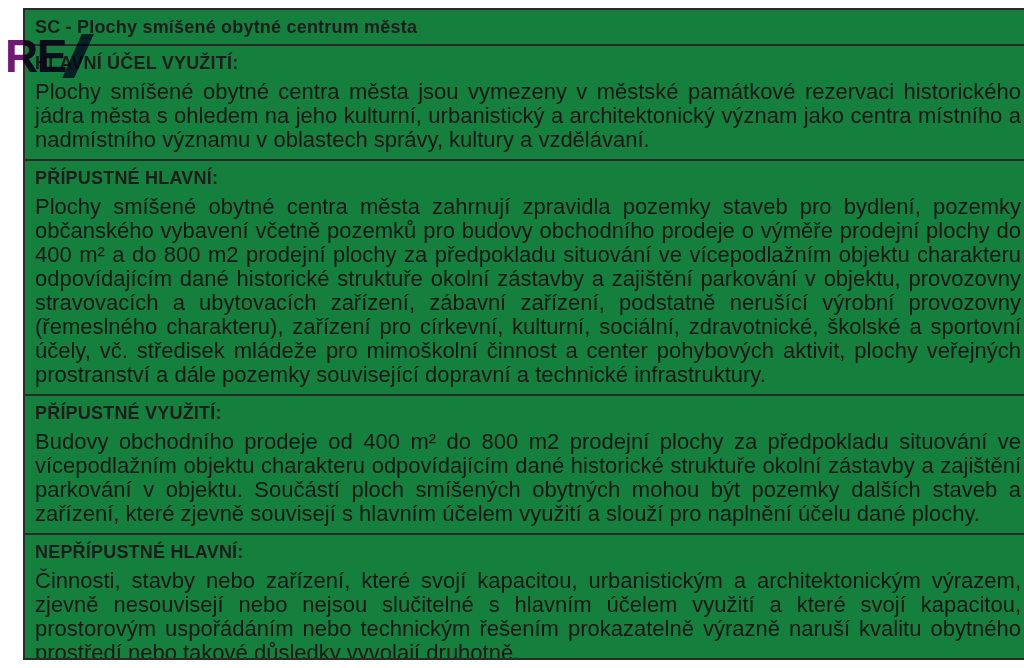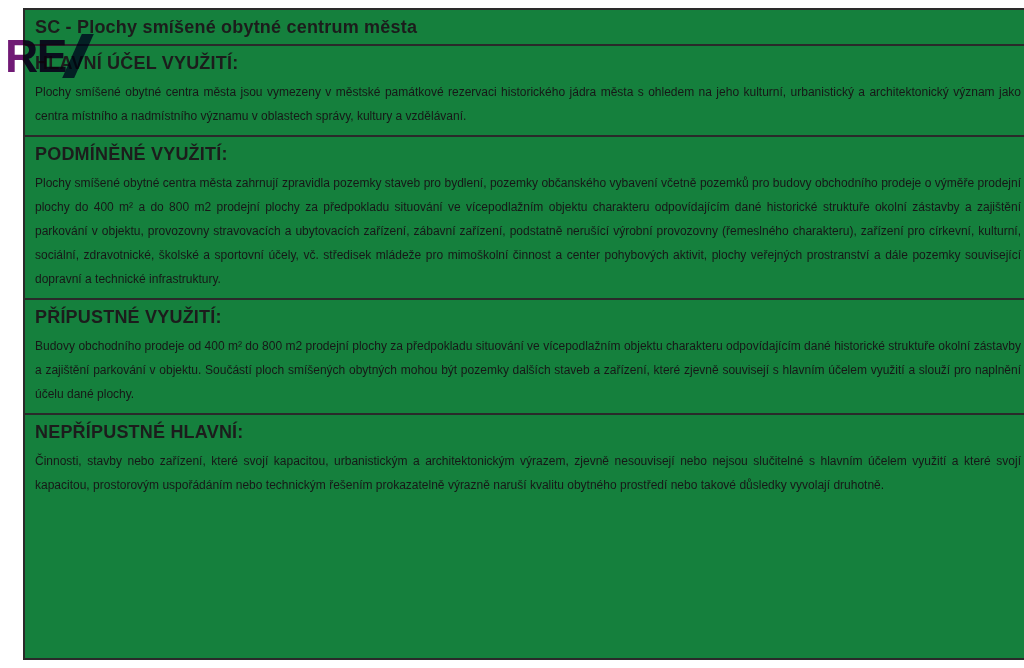--- a/index.html
+++ b/index.html
@@ -29,21 +29,21 @@
     font-weight: bold;
     letter-spacing: 0.2px;
   }
   .section-heading {
     font-size: 18px;
     font-weight: bold;
     letter-spacing: 0.2px;
     margin: 2px 0 6px 0;
   }
   .section-body {
-    font-size: 12px;
+    font-size: 22px;
     line-height: 24px;
     text-align: justify;
     color: #171717;
   }
   
   .remax {
     position: absolute;
     left: 5px; top: 34px;
     height: 44px;
     display: flex;
@@ -70,21 +70,21 @@
 <div class="doc">
 
   <div class="row title-row">SC - Plochy smíšené obytné centrum města</div>
 
   <div class="row">
     <div class="section-heading">HLAVNÍ ÚČEL VYUŽITÍ:</div>
     <div class="section-body">Plochy smíšené obytné centra města jsou vymezeny v městské památkové rezervaci historického jádra města s ohledem na jeho kulturní, urbanistický a architektonický význam jako centra místního a nadmístního významu v oblastech správy, kultury a vzdělávaní.</div>
   </div>
 
   <div class="row">
-    <div class="section-heading">PODMÍNĚNÉ VYUŽITÍ:</div>
+    <div class="section-heading">PŘÍPUSTNÉ HLAVNÍ:</div>
     <div class="section-body">Plochy smíšené obytné centra města zahrnují zpravidla pozemky staveb pro bydlení, pozemky občanského vybavení včetně pozemků pro budovy obchodního prodeje o výměře prodejní plochy do 400 m² a do 800 m2 prodejní plochy za předpokladu situování ve vícepodlažním objektu charakteru odpovídajícím dané historické struktuře okolní zástavby a zajištění parkování v objektu, provozovny stravovacích a ubytovacích zařízení,  zábavní zařízení,  podstatně nerušící výrobní provozovny (řemeslného charakteru), zařízení pro církevní, kulturní, sociální, zdravotnické, školské a sportovní účely, vč. středisek mládeže pro mimoškolní činnost a center pohybových aktivit, plochy veřejných prostranství a dále pozemky související dopravní a technické infrastruktury.</div>
   </div>
 
   <div class="row">
     <div class="section-heading">PŘÍPUSTNÉ VYUŽITÍ:</div>
     <div class="section-body">Budovy obchodního prodeje od 400 m² do 800 m2 prodejní plochy za předpokladu situování ve vícepodlažním objektu charakteru odpovídajícím dané historické struktuře okolní zástavby a zajištění parkování v objektu. Součástí ploch smíšených obytných mohou být pozemky dalších staveb a zařízení, které zjevně souvisejí s hlavním účelem využití a slouží pro naplnění účelu dané plochy.</div>
   </div>
 
   <div class="row">
     <div class="section-heading">NEPŘÍPUSTNÉ HLAVNÍ:</div>

